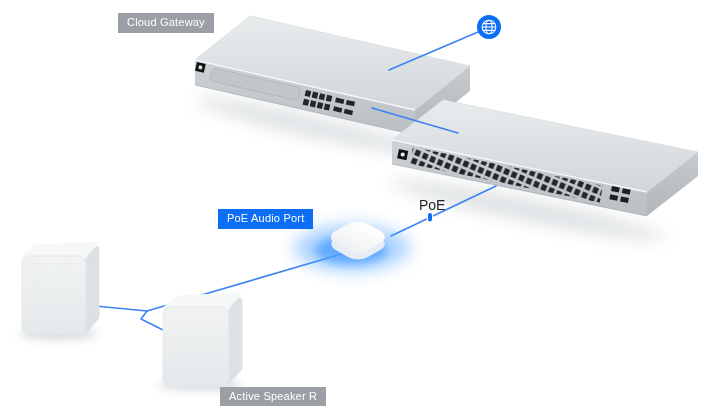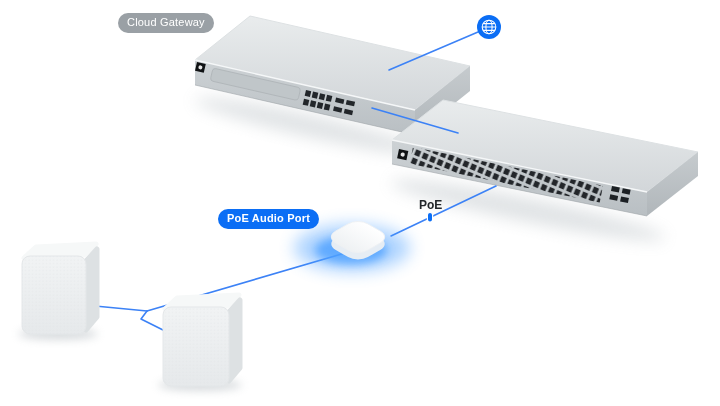--- a/index.html
+++ b/index.html
@@ -2,23 +2,23 @@
 <html style="--accent_blue: #0b6ef5; --line_blue: #3c82f6; --glow_blue: #4da0ff; --badge_gray: #9aa0a5; --badge_text: #ffffff; --poe_text: #22262a; --background: #ffffff;"><head>
 <meta charset="utf-8">
 <style>
   *{margin:0;padding:0;box-sizing:border-box}
   html,body{width:720px;height:406px;overflow:hidden;background:#fff}
   body{font-family:"Liberation Sans",sans-serif}
   .stage{position:relative;width:720px;height:406px;background:var(--background,#ffffff)}
   .stage svg{position:absolute;left:0;top:0}
   .badge{position:absolute;font-size:11px;line-height:11px;font-weight:500;letter-spacing:.2px;
          color:var(--badge_text,#ffffff);background:var(--badge_gray,#9aa0a5);
-         padding:4px 9px 5px;border-radius:10px;white-space:nowrap}
-  .badge-blue{background:var(--accent_blue,#0b6ef5);font-weight:700}
-  .poe-text{position:absolute;font-size:12px;line-height:11px;font-weight:700;color:var(--poe_text,#22262a)}
+         padding:4px 9px 5px;border-radius:0;white-space:nowrap}
+  .badge-blue{background:var(--accent_blue,#0b6ef5);font-weight:400}
+  .poe-text{position:absolute;font-size:14px;line-height:11px;font-weight:400;color:var(--poe_text,#22262a)}
   .conn-line{fill:none;stroke:var(--line_blue,#3c82f6);stroke-width:1.6;stroke-linecap:round;stroke-linejoin:round}
   .glow{fill:var(--glow_blue,#4da0ff)}
   .poe-pill{fill:var(--accent_blue,#0b6ef5);stroke:#ffffff;stroke-width:1.2}
   .globe-bg{fill:var(--accent_blue,#0b6ef5)}
   .globe-line{stroke:#ffffff;stroke-width:1.1;fill:none}
 </style>
 </head>
 <body>
 
 <div class="stage">
@@ -154,15 +154,16 @@
 
     <g>
       <circle class="globe-bg" cx="489" cy="27" r="12"></circle>
       <circle class="globe-line" cx="489" cy="27" r="6.8"></circle>
       <ellipse class="globe-line" cx="489" cy="27" rx="3.1" ry="6.8"></ellipse>
       <path class="globe-line" d="M482.2 27 H495.8 M483.3 23.6 H494.7 M483.3 30.4 H494.7"></path>
     </g>
   </svg>
 
   <div class="badge" style="left:118px;top:13px">Cloud Gateway</div>
+  <div class="badge" style="left:220px;top:387px">Active Speaker R</div>
   <div class="badge badge-blue" style="left:218px;top:209px">PoE Audio Port</div>
   <div class="poe-text" style="left:419px;top:200px">PoE</div>
 </div>
 
 </body></html>

